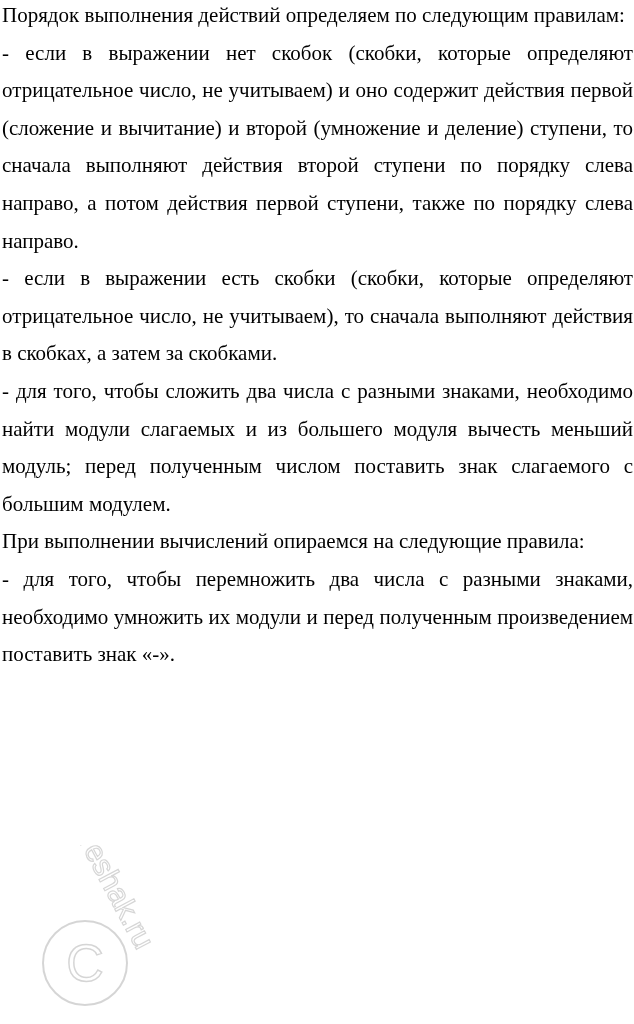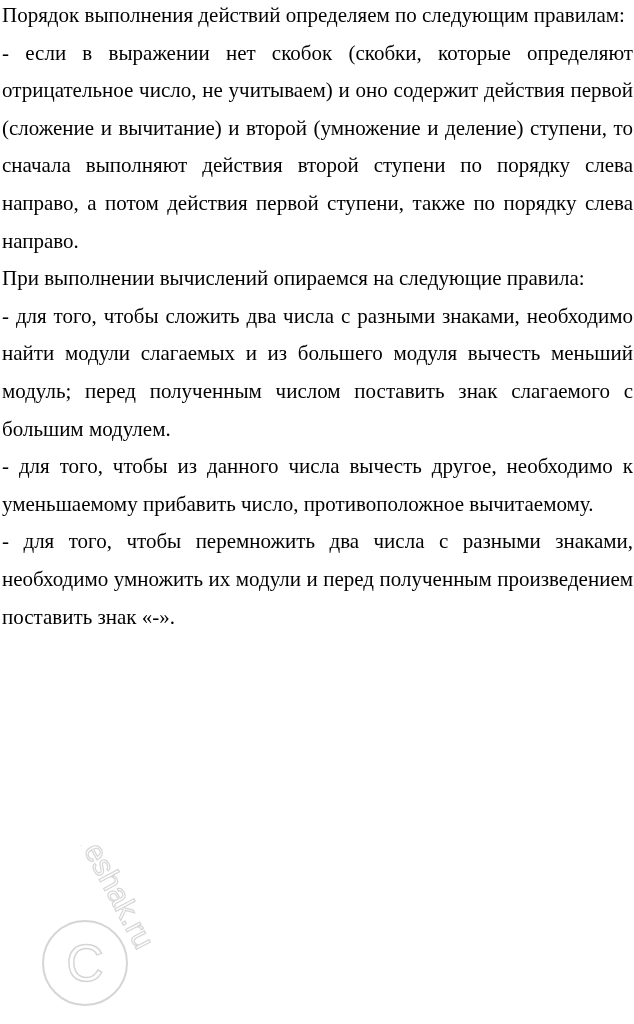--- a/index.html
+++ b/index.html
@@ -15,23 +15,23 @@
       position: absolute; left: 30px; top: 845px; width: 150px; height: 170px;
       pointer-events: none; opacity: 0.35;
     }
   </style>
 </head>
 <body>
 
 <div class="doc">
   <p class="para">Порядок выполнения действий определяем по следующим правилам:</p>
   <p class="para">- если в выражении нет скобок (скобки, которые определяют отрицательное число, не учитываем) и оно содержит действия первой (сложение и вычитание) и второй (умножение и деление) ступени, то сначала выполняют действия второй ступени по порядку слева направо, а потом действия первой ступени, также по порядку слева направо.</p>
+  <p class="para">- если в выражении есть скобки (скобки, которые определяют отрицательное число, не учитываем), то сначала выполняют действия в скобках, а затем за скобками.</p>
+  <p class="para">- для того, чтобы сложить два числа с разными знаками, необходимо найти модули слагаемых и из большего модуля вычесть меньший модуль; перед полученным числом поставить знак слагаемого с большим модулем.</p>
   <p class="para">При выполнении вычислений опираемся на следующие правила:</p>
-  <p class="para">- для того, чтобы сложить два числа с разными знаками, необходимо найти модули слагаемых и из большего модуля вычесть меньший модуль; перед полученным числом поставить знак слагаемого с большим модулем.</p>
-  <p class="para">- для того, чтобы из данного числа вычесть другое, необходимо к уменьшаемому прибавить число, противоположное вычитаемому.</p>
   <p class="para">- для того, чтобы перемножить два числа с разными знаками, необходимо умножить их модули и перед полученным произведением поставить знак «-».</p>
 </div>
 
 <svg class="watermark" viewBox="0 0 150 170">
   <circle cx="55" cy="118" r="42" fill="none" stroke="#8a8a8a" stroke-width="2"></circle>
   <text x="55" y="136" font-family="Liberation Sans, sans-serif" font-size="52" text-anchor="middle" fill="none" stroke="#8a8a8a" stroke-width="1.5">C</text>
   <text x="8" y="40" font-family="Liberation Sans, sans-serif" font-size="30" fill="none" stroke="#8a8a8a" stroke-width="1.2" transform="rotate(62 60 60) translate(-10 0)">reshak.ru</text>
 </svg>
 
 </body></html>

